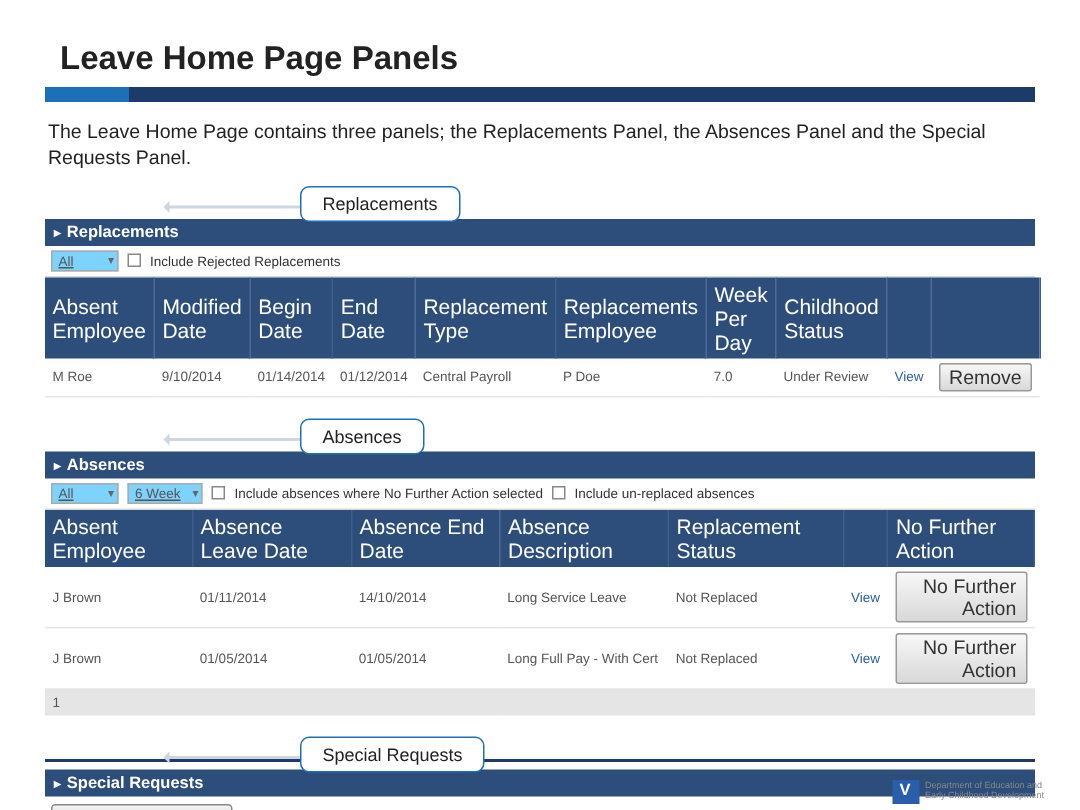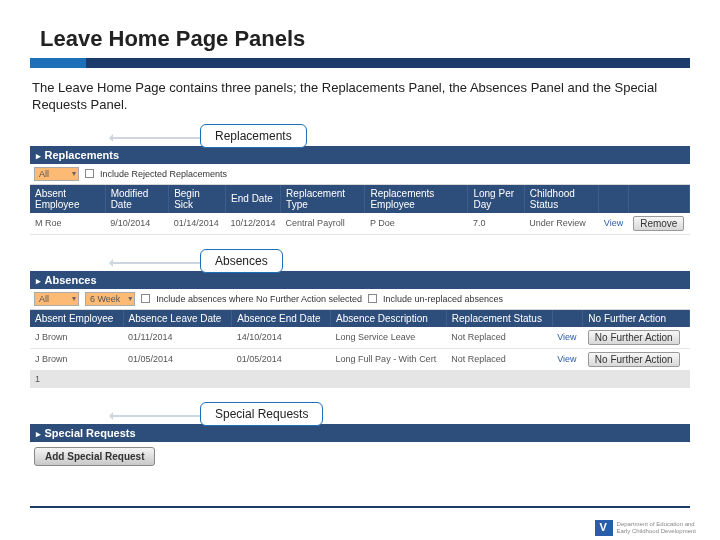--- a/index.html
+++ b/index.html
@@ -90,24 +90,25 @@
     padding: 3px 4px;
     background: #fff;
     font-size: 9px;
     color: #333;
     border-bottom: 1px solid #d8d8d8;
   }
   .dropdown {
     border: 1px solid #aaa;
     padding: 1px 14px 1px 4px;
     font-size: 9px;
-    background: #fdba74;
+    background: #7dd3fc;
     color: #555;
     position: relative;
     min-width: 45px;
+    text-decoration: underline;
   }
   .dropdown::after {
     content: "▾";
     position: absolute;
     right: 2px;
     top: 1px;
     font-size: 8px;
     color: #666;
   }
   .check {
@@ -121,37 +122,38 @@
     border-collapse: collapse;
     font-size: 9px;
     color: #333;
   }
   thead th {
     background: #2d4d7a;
     color: #fff;
     font-weight: normal;
     text-align: left;
     padding: 3px 5px;
-    font-size: 10px;
+    font-size: 14px;
     border-right: 1px solid #3d5d8a;
   }
   tbody td {
     padding: 3px 5px;
     border-bottom: 1px solid #e5e5e5;
     color: #555;
   }
   .link { color: #2a5daa; cursor: pointer; }
   .mini-btn {
     display: inline-block;
     background: linear-gradient(#f7f7f7,#d8d8d8);
     border: 1px solid #999;
     border-radius: 2px;
     padding: 1px 6px;
-    font-size: 10px;
+    font-size: 13px;
     color: #333;
+    text-align: right;
   }
   .totals-row {
     background: #e5e5e5;
     height: 14px;
   }
   .special-btn-wrap {
     padding: 5px 4px;
     font-weight: bold;
   }
   .btn-3d {
@@ -214,36 +216,36 @@
   <div class="filter-row">
     <span class="dropdown">All</span>
     <span class="check"></span>
     <span>Include Rejected Replacements</span>
   </div>
   <table>
     <thead>
         <tr>
       <th>Absent Employee</th>
       <th>Modified Date</th>
-      <th>Begin Sick</th>
+      <th>Begin Date</th>
       <th>End Date</th>
       <th>Replacement Type</th>
       <th>Replacements Employee</th>
-      <th>Long Per Day</th>
+      <th>Week Per Day</th>
       <th>Childhood Status</th>
       <th></th>
       <th></th>
     </tr>
       </thead>
     <tbody>
       <tr>
         <td>M Roe</td>
         <td>9/10/2014</td>
         <td>01/14/2014</td>
-        <td>10/12/2014</td>
+        <td>01/12/2014</td>
         <td>Central Payroll</td>
         <td>P Doe</td>
         <td>7.0</td>
         <td>Under Review</td>
         <td><span class="link">View</span></td>
         <td><span class="mini-btn">Remove</span></td>
       </tr>
     </tbody>
   </table>
 

